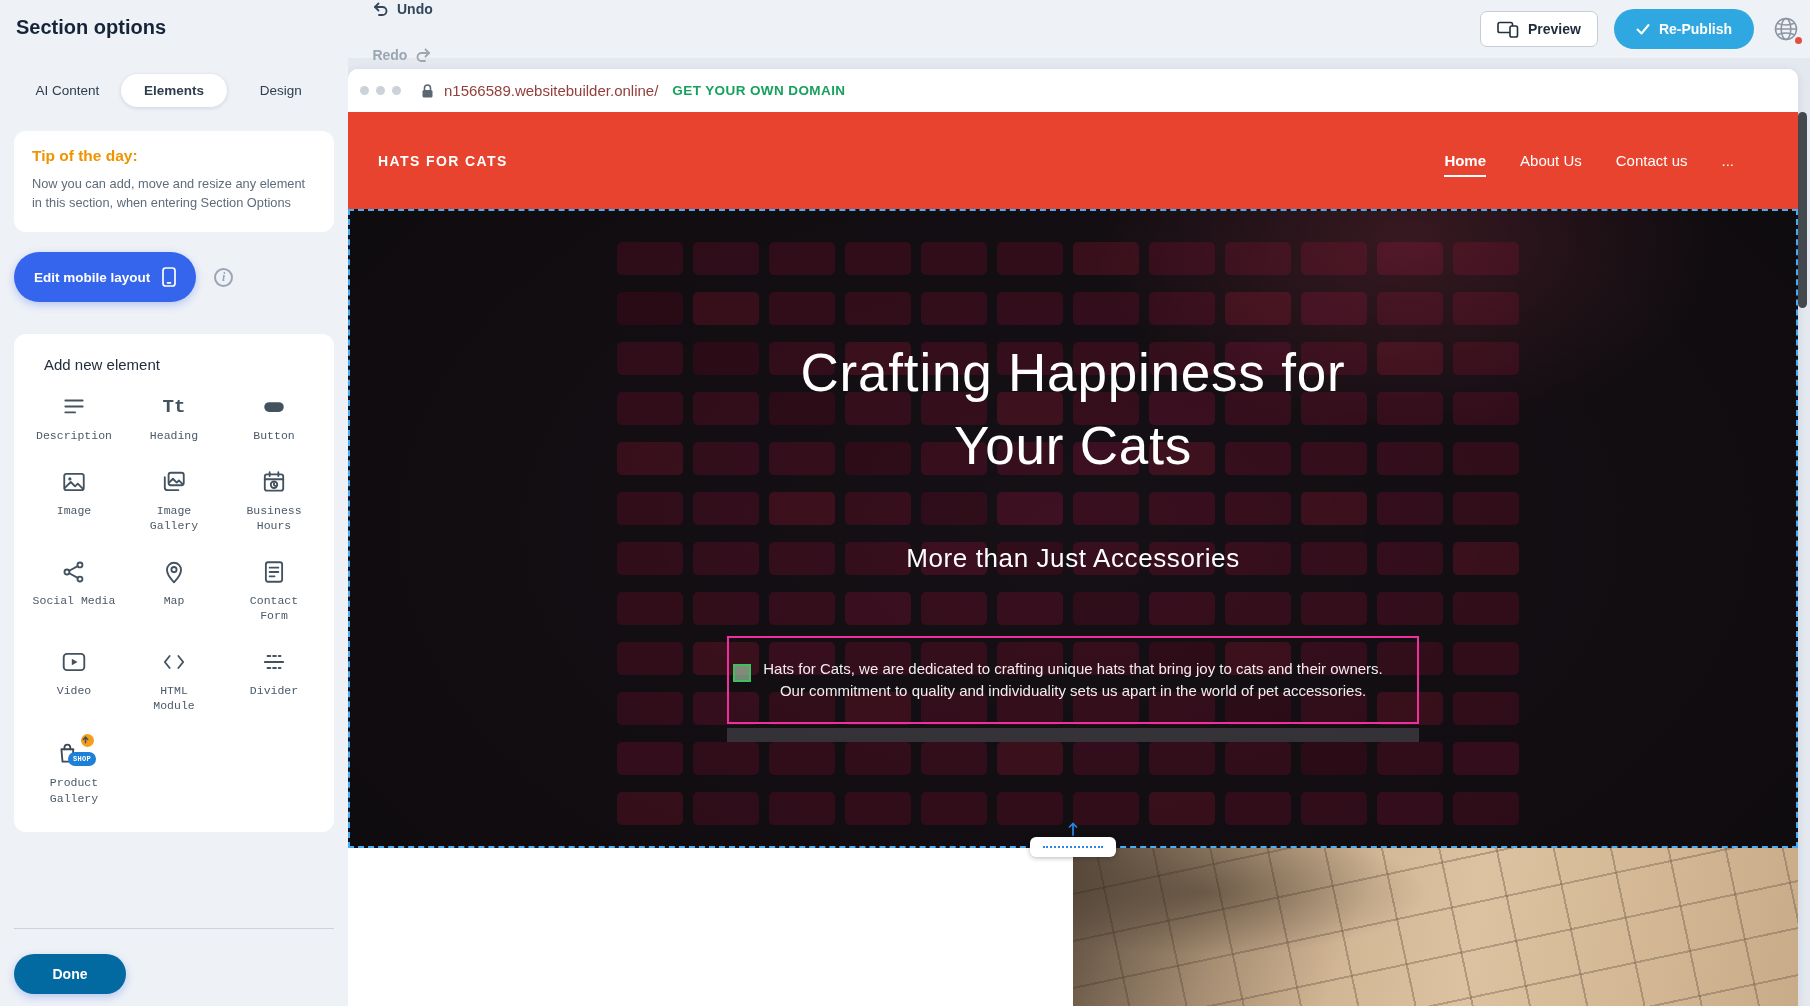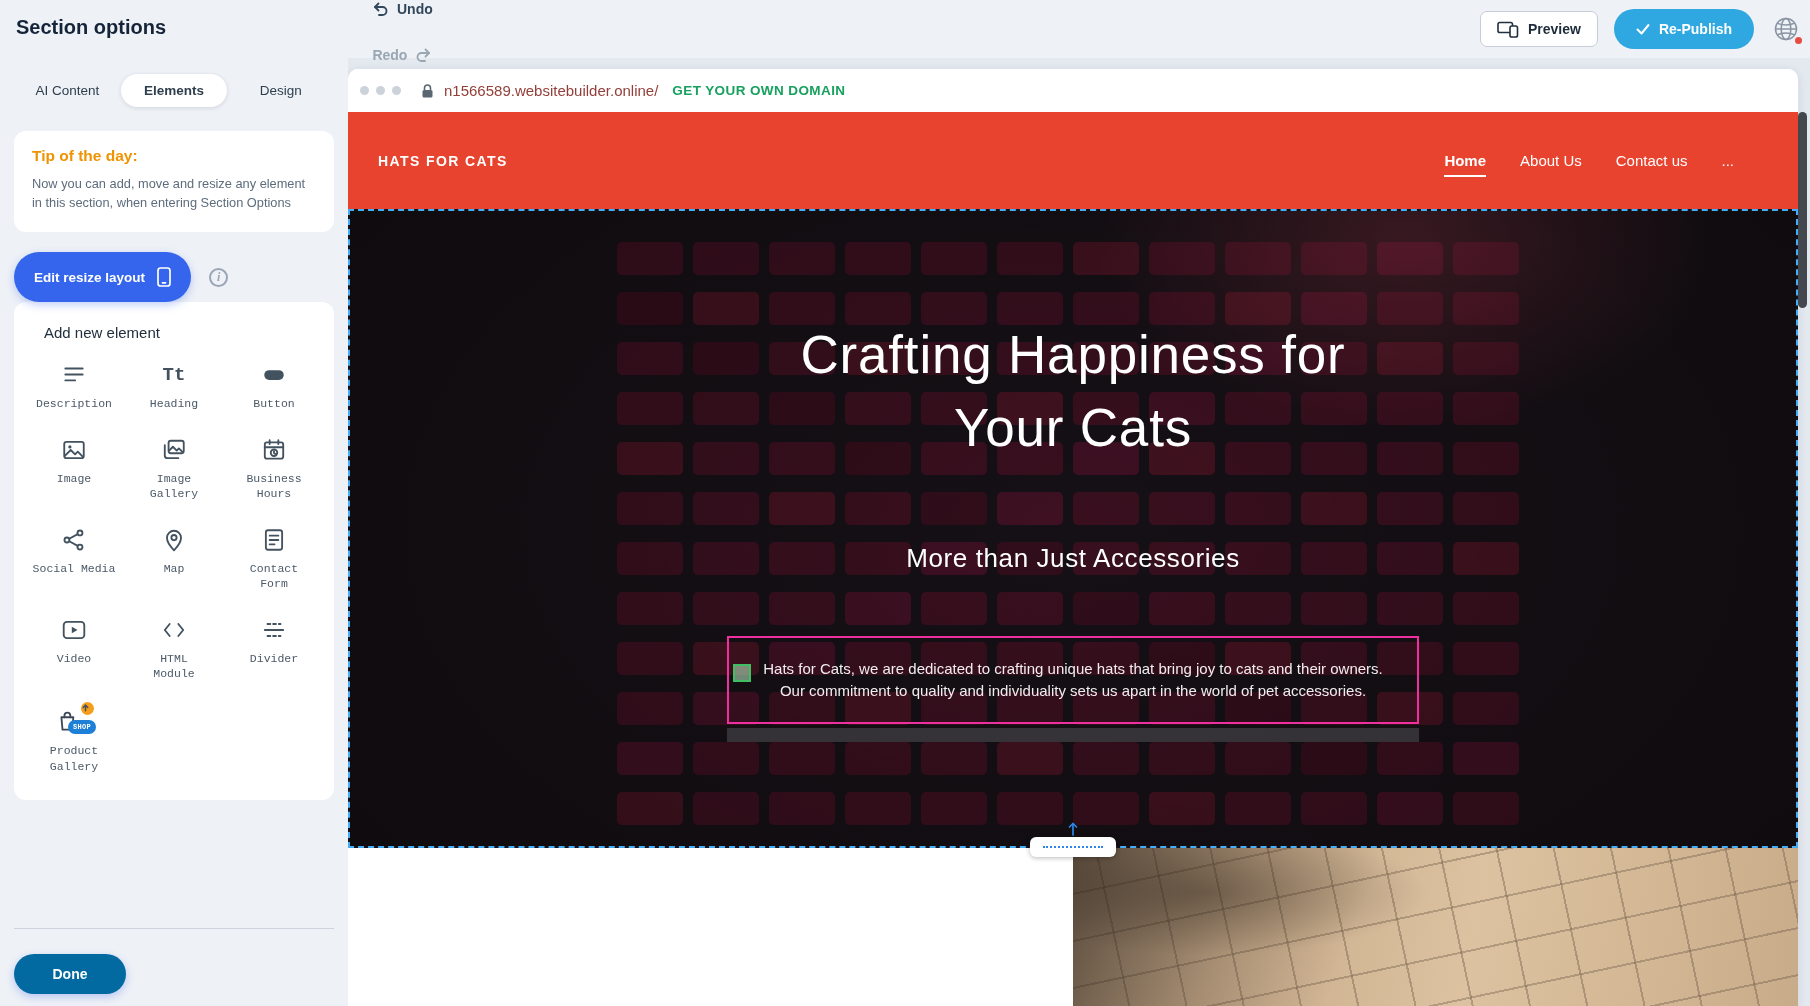--- a/index.html
+++ b/index.html
@@ -33,21 +33,21 @@
   .tip-card{margin-top:24px;padding:16px 18px 20px;}
   .tip-title{color:#ef9400;font-size:15.5px;font-weight:700;}
   .tip-body{margin-top:9px;font-size:12.8px;line-height:1.5;color:#5d6c7c;white-space:pre-line;}
   .mobile-row{margin-top:20px;display:flex;align-items:center;gap:18px;}
   .btn-mobile{display:flex;align-items:center;gap:12px;height:50px;padding:0 20px;background:#3465ec;
     border:none;border-radius:25px;color:#fff;font-family:inherit;font-size:13.5px;font-weight:700;cursor:pointer;
     box-shadow:0 3px 8px rgba(52,101,236,.3);}
   .info-icon{width:19px;height:19px;border-radius:50%;border:2px solid #9aa6b6;color:#9aa6b6;
     font-size:12px;font-weight:700;font-family:"Liberation Serif",serif;font-style:italic;
     display:flex;align-items:center;justify-content:center;box-sizing:border-box;cursor:pointer;}
-  .add-card{margin-top:0;padding:22px 10px 26px;}
+  .add-card{margin-top:32px;padding:22px 10px 26px;}
   .add-title{font-size:15px;color:#212f3e;margin-left:20px;}
   .el-grid{margin-top:20px;display:grid;grid-template-columns:repeat(3,1fr);row-gap:24px;}
   .el-cell{display:flex;flex-direction:column;align-items:center;gap:7px;cursor:pointer;font-family:Liberation Mono, monospace;}
   .el-icon{height:28px;display:flex;align-items:center;justify-content:center;color:#43525f;}
   .el-icon svg{stroke:#43525f;fill:none;stroke-width:1.7;stroke-linecap:round;stroke-linejoin:round;}
   .el-label{font-size:11.5px;color:#4c5a68;text-align:center;line-height:1.35;white-space:pre-line;}
   .glyph-tt{font-size:19px;font-weight:700;color:#43525f;}
   .pg-icon{position:relative;width:36px;height:28px;}
   .pg-icon svg{position:absolute;left:0;top:1px;}
   .pg-shop{position:absolute;right:-4px;bottom:1px;background:#1d7fd6;color:#fff;font-size:7px;
@@ -82,21 +82,21 @@
   .hero-tiles{position:absolute;left:267px;top:31px;display:grid;z-index:1;
     grid-template-columns:repeat(12,66px);grid-auto-rows:33px;column-gap:10px;row-gap:17px;}
   .tile{background:#390f1e;border-radius:5px;}
   .tile:nth-child(7n){background:#41121f;}
   .tile:nth-child(13n){background:#310d1a;}
   .tile:nth-child(11n){background:#3e1022;}
   .hero::before{content:"";position:absolute;inset:0;z-index:2;pointer-events:none;
     background:
       radial-gradient(480px 300px at 73% 4%, rgba(210,70,95,.20), transparent 65%),
       radial-gradient(900px 560px at 50% 50%, rgba(0,0,0,0), rgba(0,0,0,.28) 96%);}
-  .hero-title{position:absolute;top:108px;left:0;width:100%;text-align:center;z-index:3;color:#fff;cursor:pointer;}
+  .hero-title{position:absolute;top:126px;left:0;width:100%;text-align:center;z-index:3;color:#fff;cursor:pointer;}
   .hero-title .inner{display:inline-block;font-size:53px;line-height:1.37;font-weight:500;
     letter-spacing:.8px;white-space:pre-line;}
   .hero-sub{position:absolute;top:332px;left:0;width:100%;text-align:center;font-size:26px;color:#fff;
     letter-spacing:.6px;z-index:3;cursor:pointer;}
   .sel-box{position:absolute;top:425px;left:50%;transform:translateX(-50%);width:692px;height:88px;
     border:2px solid #ee2fa0;z-index:4;display:flex;align-items:center;justify-content:center;
     box-sizing:border-box;cursor:pointer;}
   .sel-par{font-size:15px;line-height:1.45;color:#f2ecee;text-align:center;white-space:pre-line;}
   .sel-handle{position:absolute;left:4px;top:26px;width:18px;height:18px;border:2px solid #3fbf62;
     background:rgba(190,240,200,.55);box-sizing:border-box;cursor:grab;}
@@ -187,21 +187,21 @@
   </div>
 
   <div class="card tip-card">
     <div class="tip-title">Tip of the day:</div>
     <div class="tip-body">Now you can add, move and resize any element
 in this section, when entering Section Options</div>
   </div>
 
   <div class="mobile-row">
     <button class="btn-mobile">
-      <span>Edit resize layout</span>
+      <span>Edit mobile layout</span>
       <span style="display:flex;">
         <svg width="14" height="20" viewBox="0 0 14 20" fill="none" stroke="#fff" stroke-width="1.7" stroke-linecap="round">
             <rect x="1" y="1" width="12" height="18" rx="2.6"></rect>
             <path d="M5.5 15.8 h3"></path>
           </svg>
       </span>
     </button>
     <div class="info-icon">i</div>
   </div>
 

